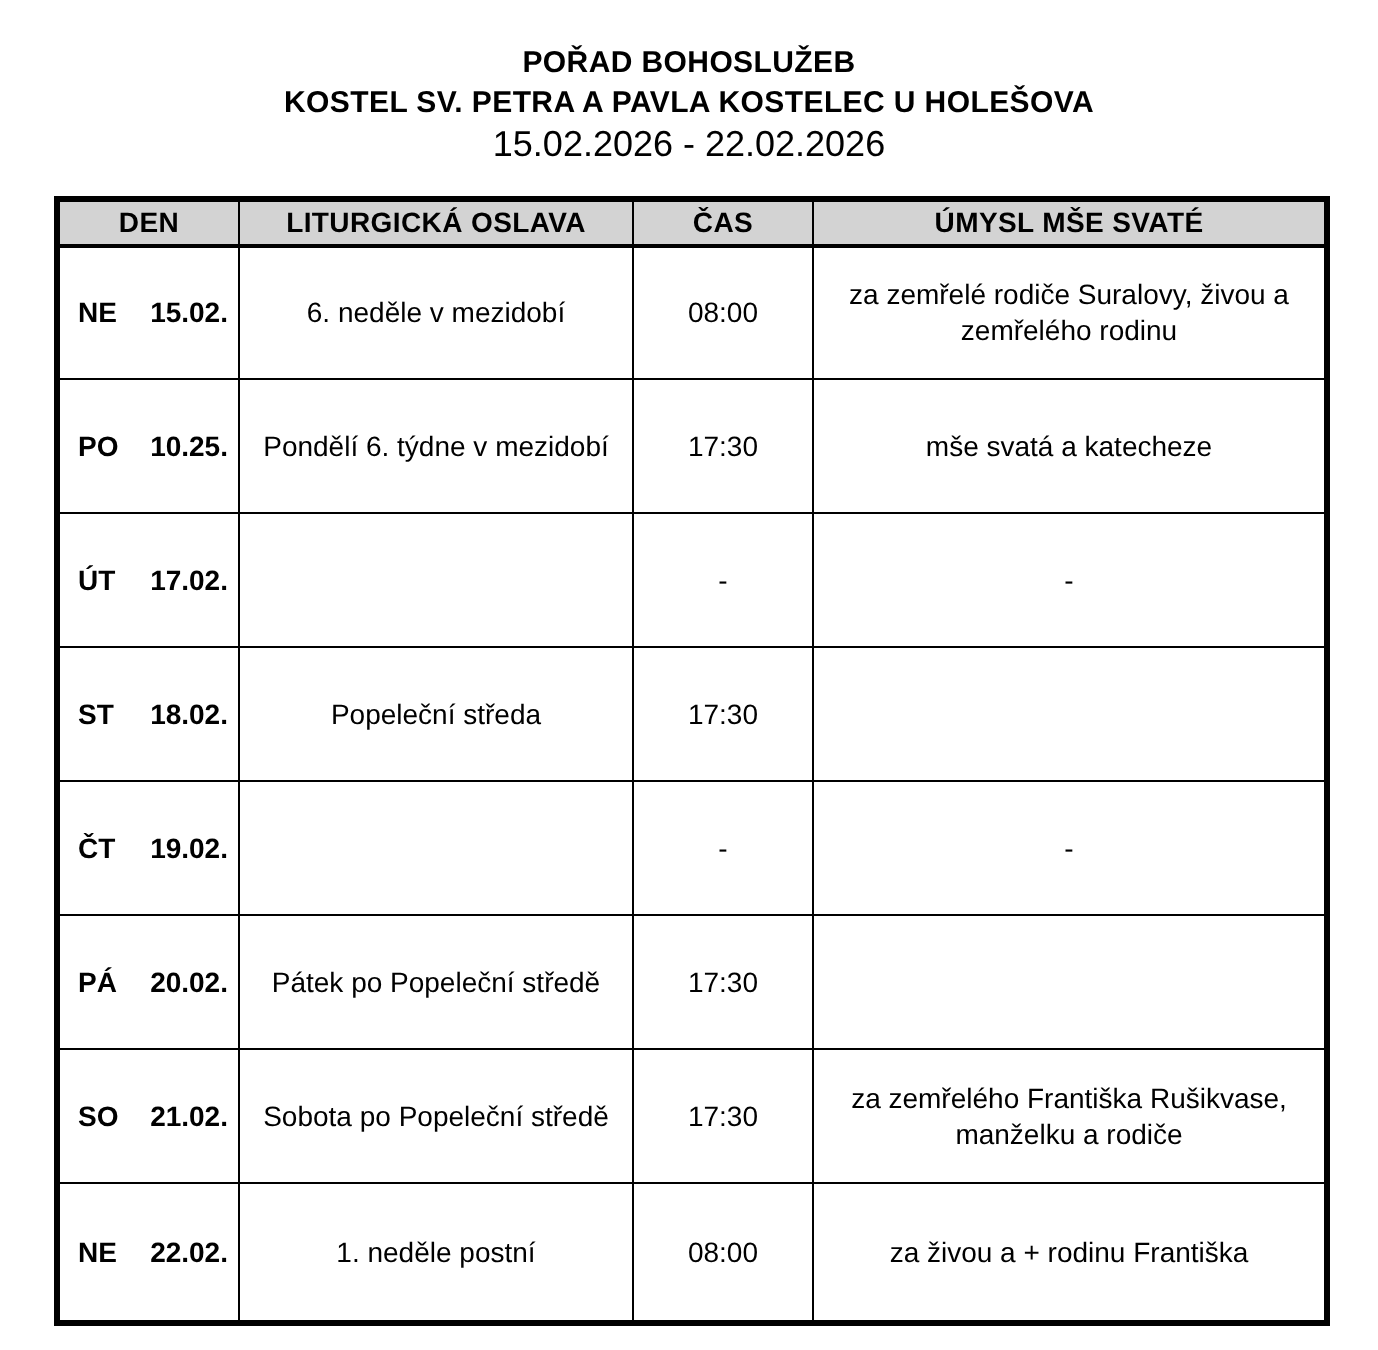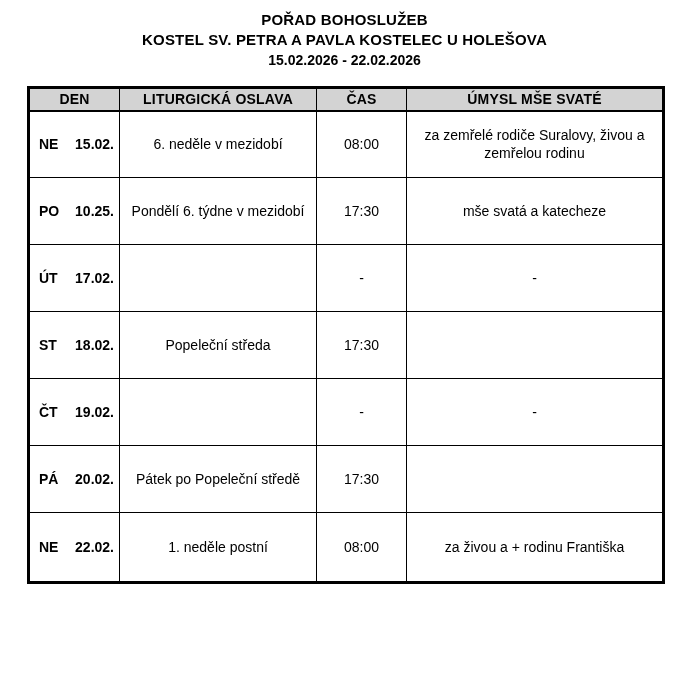--- a/index.html
+++ b/index.html
@@ -5,37 +5,37 @@
   * { box-sizing: border-box; margin: 0; padding: 0; }
   html, body {
     width: 689px; height: 675px;
     background: #ffffff;
     font-family: "Liberation Sans", sans-serif;
     color: #000000;
     overflow: hidden;
   }
   .doc-header {
     text-align: center;
-    padding-top: 10px;
+    padding-top: 22px;
   }
   .doc-title {
     font-size: 15px;
     font-weight: bold;
     line-height: 20px;
     letter-spacing: 0.2px;
   }
   .doc-subtitle {
     font-size: 15px;
     font-weight: bold;
     line-height: 20px;
     letter-spacing: 0.2px;
   }
   .doc-daterange {
-    font-size: 14px;
-    font-weight: bold;
+    font-size: 18px;
+    font-weight: normal;
     line-height: 21px;
   }
   table.schedule {
     border-collapse: collapse;
     table-layout: fixed;
     width: 635px;
     margin: 15px 0 0 27px;
     border: 3px solid var(--border-color, #000);
   }
   table.schedule th, table.schedule td {
@@ -103,21 +103,21 @@
   <tbody>
   <tr>
     <td class="day-cell">
       <span class="day-wrap">
         <span>NE</span>
         <span>15.02.</span>
       </span>
     </td>
     <td class="cell-center">6. neděle v mezidobí</td>
     <td class="cell-center">08:00</td>
-    <td class="cell-center">za zemřelé rodiče Suralovy, živou a zemřelou rodinu</td>
+    <td class="cell-center">za zemřelé rodiče Suralovy, živou a zemřelého rodinu</td>
   </tr>
 
   <tr>
     <td class="day-cell">
       <span class="day-wrap">
         <span>PO</span>
         <span>10.25.</span>
       </span>
     </td>
     <td class="cell-center">Pondělí 6. týdne v mezidobí</td>
@@ -166,20 +166,31 @@
       <span class="day-wrap">
         <span>PÁ</span>
         <span>20.02.</span>
       </span>
     </td>
     <td class="cell-center">Pátek po Popeleční středě</td>
     <td class="cell-center">17:30</td>
     <td class="cell-center"></td>
   </tr>
 
+  <tr>
+    <td class="day-cell">
+      <span class="day-wrap">
+        <span>SO</span>
+        <span>21.02.</span>
+      </span>
+    </td>
+    <td class="cell-center">Sobota po Popeleční středě</td>
+    <td class="cell-center">17:30</td>
+    <td class="cell-center">za zemřelého Františka Rušikvase, manželku a rodiče</td>
+  </tr>
 
   <tr>
     <td class="day-cell">
       <span class="day-wrap">
         <span>NE</span>
         <span>22.02.</span>
       </span>
     </td>
     <td class="cell-center">1. neděle postní</td>
     <td class="cell-center">08:00</td>

